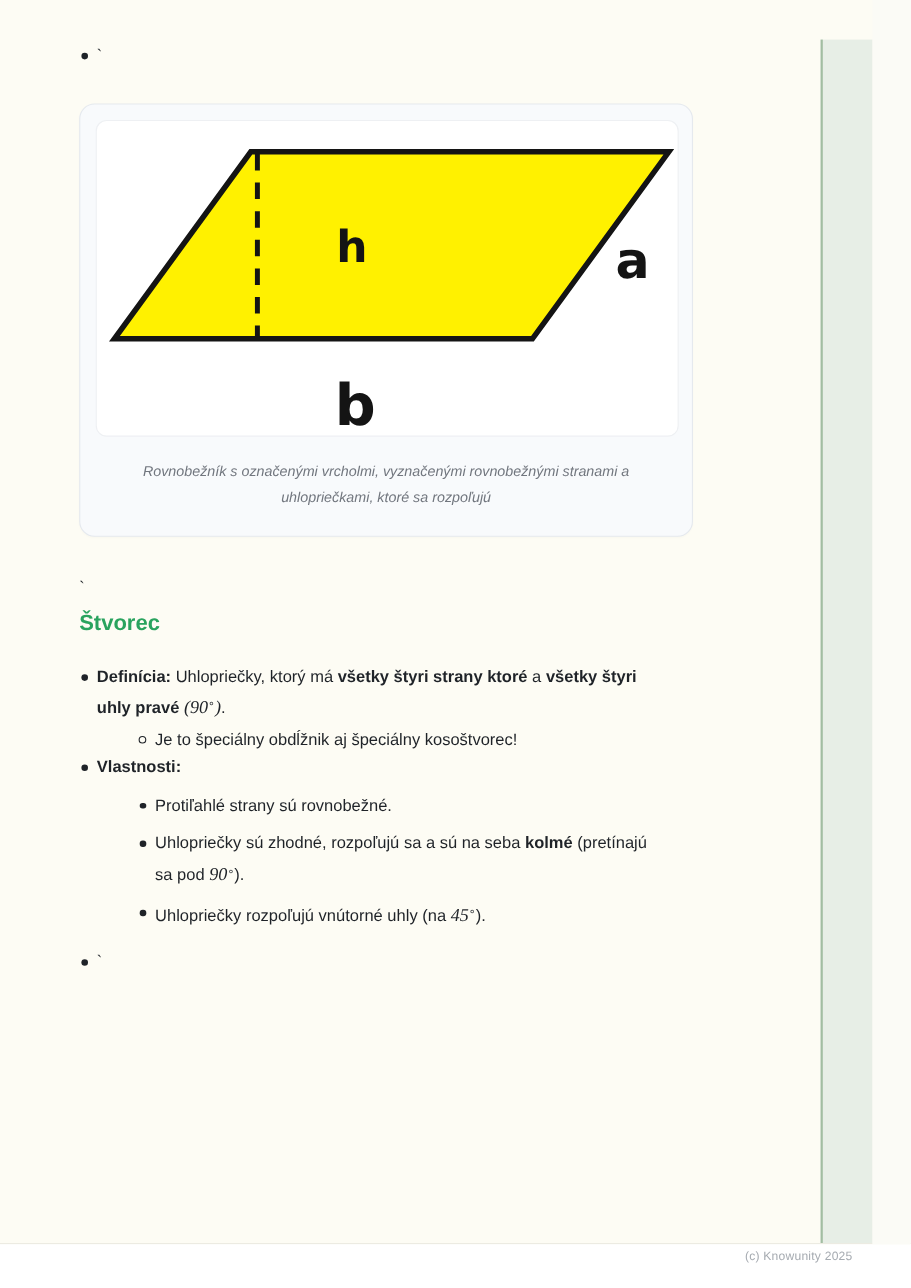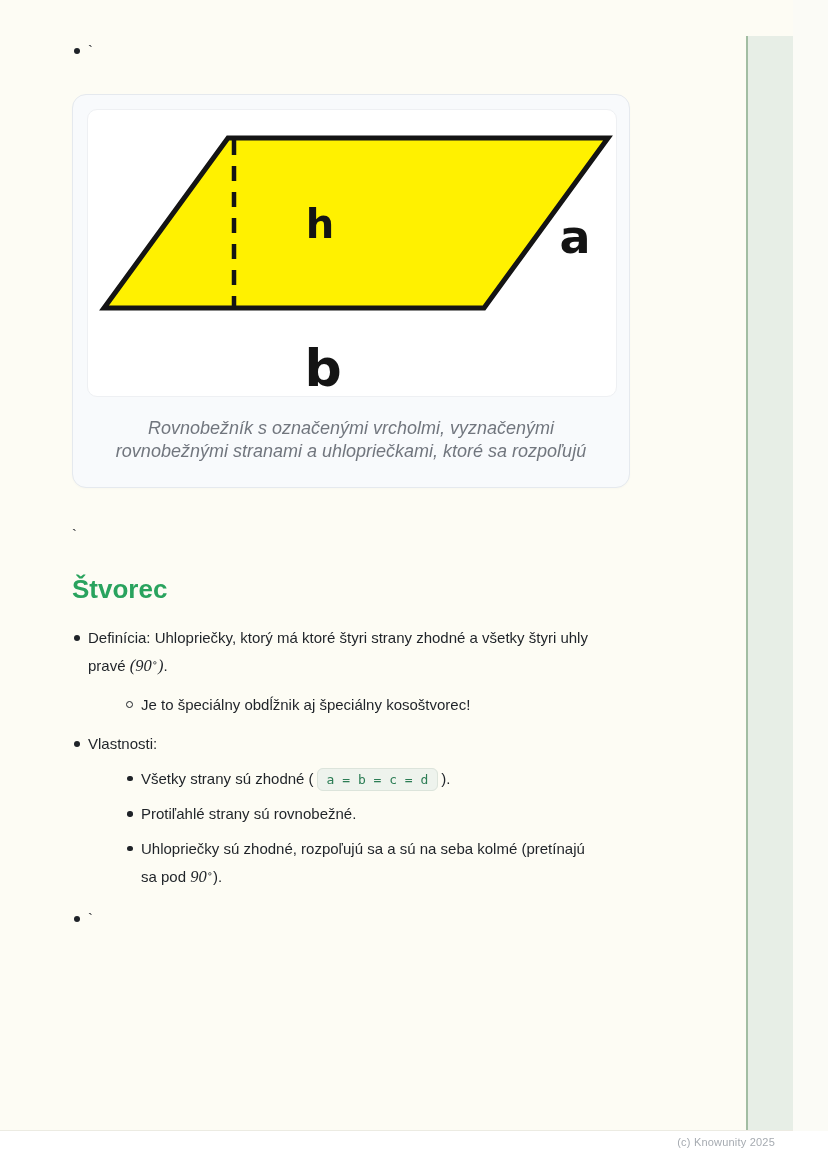--- a/index.html
+++ b/index.html
@@ -21,21 +21,21 @@
 
   .content { position:relative; padding:38px 120px 0 72px; width:720px; }
 
   
   ul { list-style:none; }
   .bullet-li { position:relative; padding-left:16px; line-height:25.5px; font-size:15px; }
   .bullet-li::before {
     content:""; position:absolute; left:2px; top:10px;
     width:6px; height:6px; border-radius:50%; background:#1f2328;
   }
-  .sub-list { margin-left:37px; margin-top:13px; }
+  .sub-list { margin-left:37px; margin-top:3px; }
   .sub-li { position:relative; padding-left:16px; line-height:25.5px; font-size:15px; max-width:515px; }
   .sub-li.circle::before {
     content:""; position:absolute; left:1px; top:9px;
     width:5px; height:5px; border-radius:50%; background:transparent; border:1.5px solid #1f2328;
   }
   .sub-li.disc::before {
     content:""; position:absolute; left:2px; top:10px;
     width:5.5px; height:5.5px; border-radius:50%; background:#1f2328;
   }
 
@@ -44,36 +44,36 @@
     margin-top:30px; width:558px; border:1px solid #e5e9ee; border-radius:14px;
     background:#f8fafc; padding:14px; box-shadow:0 1px 2px rgba(0,0,0,.02);
   }
   .figure-image {
     width:530px; height:288px; background:#ffffff;
     border:1px solid #eef0f3; border-radius:10px; overflow:hidden;
   }
   .figure-image svg { display:block; width:530px; height:288px; }
   .figure-caption {
     margin:20px auto 10px; max-width:520px; text-align:center;
-    font-style:italic; font-size:18px; line-height:23px; color:#71767e;
+    font-style:italic; font-size:13px; line-height:23px; color:#71767e;
   }
 
   .stray-tick { margin-top:38px; height:25px; font-size:15px; color:#1f2328; }
 
-  .section-title { margin-top:22px; font-size:26px; line-height:32px; font-weight:700; color:#29a35e; }
+  .section-title { font-size:20px; line-height:32px; font-weight:700; color:#29a35e; }
 
   .main-list { margin-top:20px; }
   .def-li { max-width:560px; }
-  .props-li { margin-top:14px; }
+  .props-li { }
   .disc-group { margin-top:4px; }
   .disc-group .sub-li { margin-top:9px; }
   .trailing-li { margin-top:16px; }
 
   
-  .seg-bold { font-weight:400; }
+  .seg-bold { font-weight:700; }
   .seg-math { font-family:"Liberation Serif", serif; font-size:16.5px;font-style:italic; }
   .seg-sup  { font-family:"Liberation Serif", serif; font-size:10px; vertical-align:5px; }
   .seg-code {
     font-family:"DejaVu Sans Mono", monospace; font-size:13px; color:#2c7d55;
     background:#eef3ed; border:1px solid #dce4db; border-radius:6px;
     padding:3px 9px; margin:0 3px; white-space:pre;
   }
 
   .footer-credit {
     position:absolute; top:1136px; right:53px; z-index:2;
@@ -109,39 +109,39 @@
       <div class="figure-caption">Rovnobežník s označenými vrcholmi, vyznačenými rovnobežnými stranami a uhlopriečkami, ktoré sa rozpoľujú</div>
     </div>
 
     <div class="stray-tick">`</div>
 
     <h2 class="section-title">Štvorec</h2>
 
     <ul class="main-list">
 
       <li class="bullet-li def-li">
-        <span><span class="seg-bold">Definícia:</span><span> Uhlopriečky, ktorý má </span><span class="seg-bold">ktoré štyri strany zhodné</span><span> a </span><span class="seg-bold">všetky štyri uhly pravé</span><span> </span><span class="seg-math">(90</span><span class="seg-sup">∘</span><span class="seg-math">)</span><span>.</span></span>
+        <span><span class="seg-bold">Definícia:</span><span> Uhlopriečky, ktorý má </span><span class="seg-bold">všetky štyri strany ktoré</span><span> a </span><span class="seg-bold">všetky štyri uhly pravé</span><span> </span><span class="seg-math">(90</span><span class="seg-sup">∘</span><span class="seg-math">)</span><span>.</span></span>
         <ul class="sub-list">
           <li class="sub-li circle">
             <span><span>Je to špeciálny obdĺžnik aj špeciálny kosoštvorec!</span></span>
           </li>
         </ul>
       </li>
 
       <li class="bullet-li props-li">
         <span><span class="seg-bold">Vlastnosti:</span></span>
         <ul class="sub-list disc-group">
           <li class="sub-li disc">
-            <span><span>Všetky strany sú zhodné (</span><span class="seg-code">a = b = c = d</span><span>).</span></span>
-          </li>
-          <li class="sub-li disc">
             <span><span>Protiľahlé strany sú rovnobežné.</span></span>
           </li>
           <li class="sub-li disc">
             <span><span>Uhlopriečky sú zhodné, rozpoľujú sa a sú na seba </span><span class="seg-bold">kolmé</span><span> (pretínajú sa pod </span><span class="seg-math">90</span><span class="seg-sup">∘</span><span>).</span></span>
+          </li>
+          <li class="sub-li disc">
+            <span><span>Uhlopriečky rozpoľujú vnútorné uhly (na </span><span class="seg-math">45</span><span class="seg-sup">∘</span><span>).</span></span>
           </li>
         </ul>
       </li>
 
       <li class="bullet-li trailing-li">
         <span>`</span>
       </li>
 
     </ul>
   </div>

